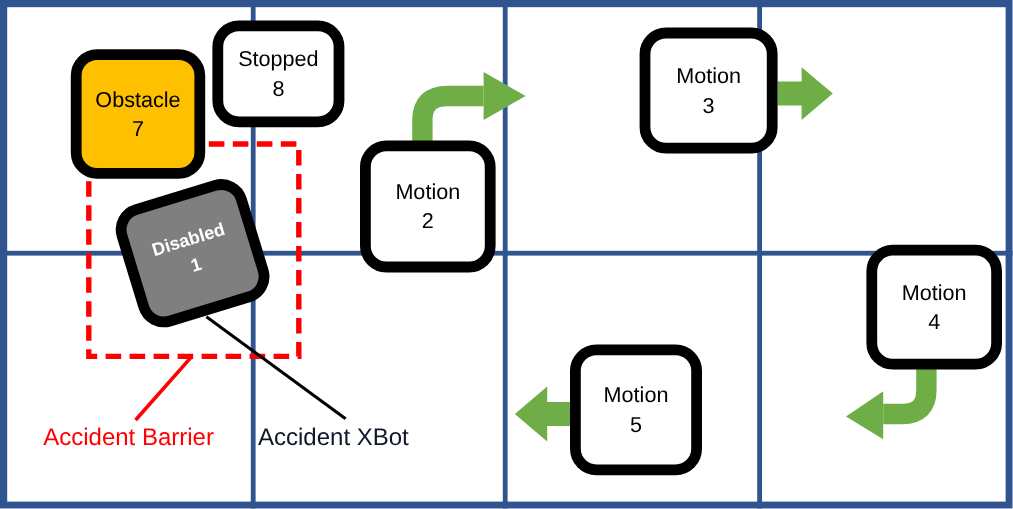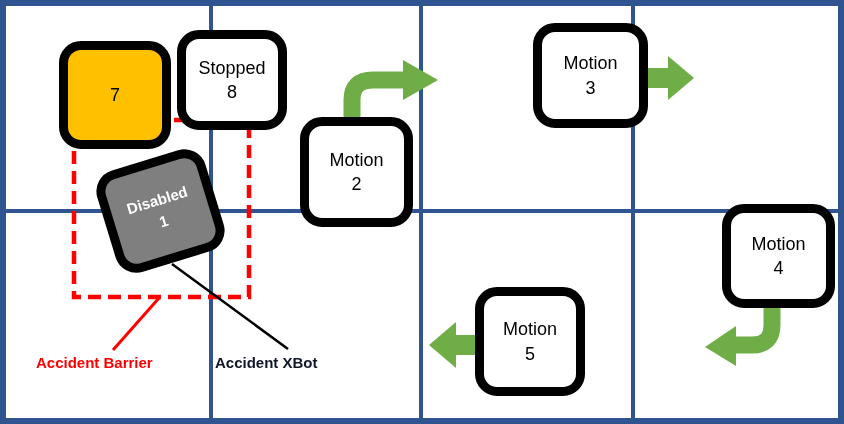--- a/index.html
+++ b/index.html
@@ -53,41 +53,40 @@
     flex-direction: column;
     align-items: center;
     justify-content: center;
     z-index: 3;
     text-align: center;
     font-size: 18px;
     line-height: 1.35;
     color: #000000;
   }
   .bot-obstacle { left: 59px;  top: 41px;  width: 112px; height: 108px; background: #FFC000; }
-  .bot-stopped  { left: 177px; top: 30px;  width: 110px; height: 100px; }
+  .bot-stopped  { left: 177px; top: 17px;  width: 110px; height: 89px; }
   .bot-disabled {
     left: 104px; top: 158px; width: 113px; height: 106px;
     background: #7F7F7F;
     transform: rotate(-17deg);
     color: #ffffff;
     font-weight: bold;
     font-size: 15px;
     line-height: 1.45;
   }
   .bot-motion2  { left: 300px; top: 117px; width: 113px; height: 110px; }
   .bot-motion3  { left: 533px; top: 23px;  width: 115px; height: 105px; }
   .bot-motion4  { left: 722px; top: 204px; width: 113px; height: 104px; }
   .bot-motion5  { left: 475px; top: 287px; width: 110px; height: 109px; }
 
   .callout-label {
     position: absolute;
     z-index: 4;
-    font-size: 15px;
+    font-size: 20px;
     white-space: nowrap;
-    font-weight: bold;
   }
   .label-barrier { left: 36px;  top: 354px; color: #FF0000; }
   .label-xbot    { left: 215px; top: 354px; color: #0f172a; }
 </style>
 </head>
 <body>
 
 <div class="stage">
 
   <div class="vline v1"></div>
@@ -115,20 +114,21 @@
       <path d="M772,306 L772,325 Q772,345 752,345 L736,345" fill="none" stroke="#6FAE46" stroke-width="17"></path>
       <polygon points="736,326 736,366 705,347" fill="#6FAE46"></polygon>
     </g>
 
     <g>
       <polygon points="475,335 456,335 456,322 429,345 456,368 456,355 475,355" fill="#6FAE46"></polygon>
     </g>
   </svg>
 
   <div class="bot bot-obstacle">
+    <div>Obstacle</div>
     <div>7</div>
   </div>
 
   <div class="bot bot-stopped">
     <div>Stopped</div>
     <div>8</div>
   </div>
 
   <div class="bot bot-disabled">
     <div>Disabled</div>

